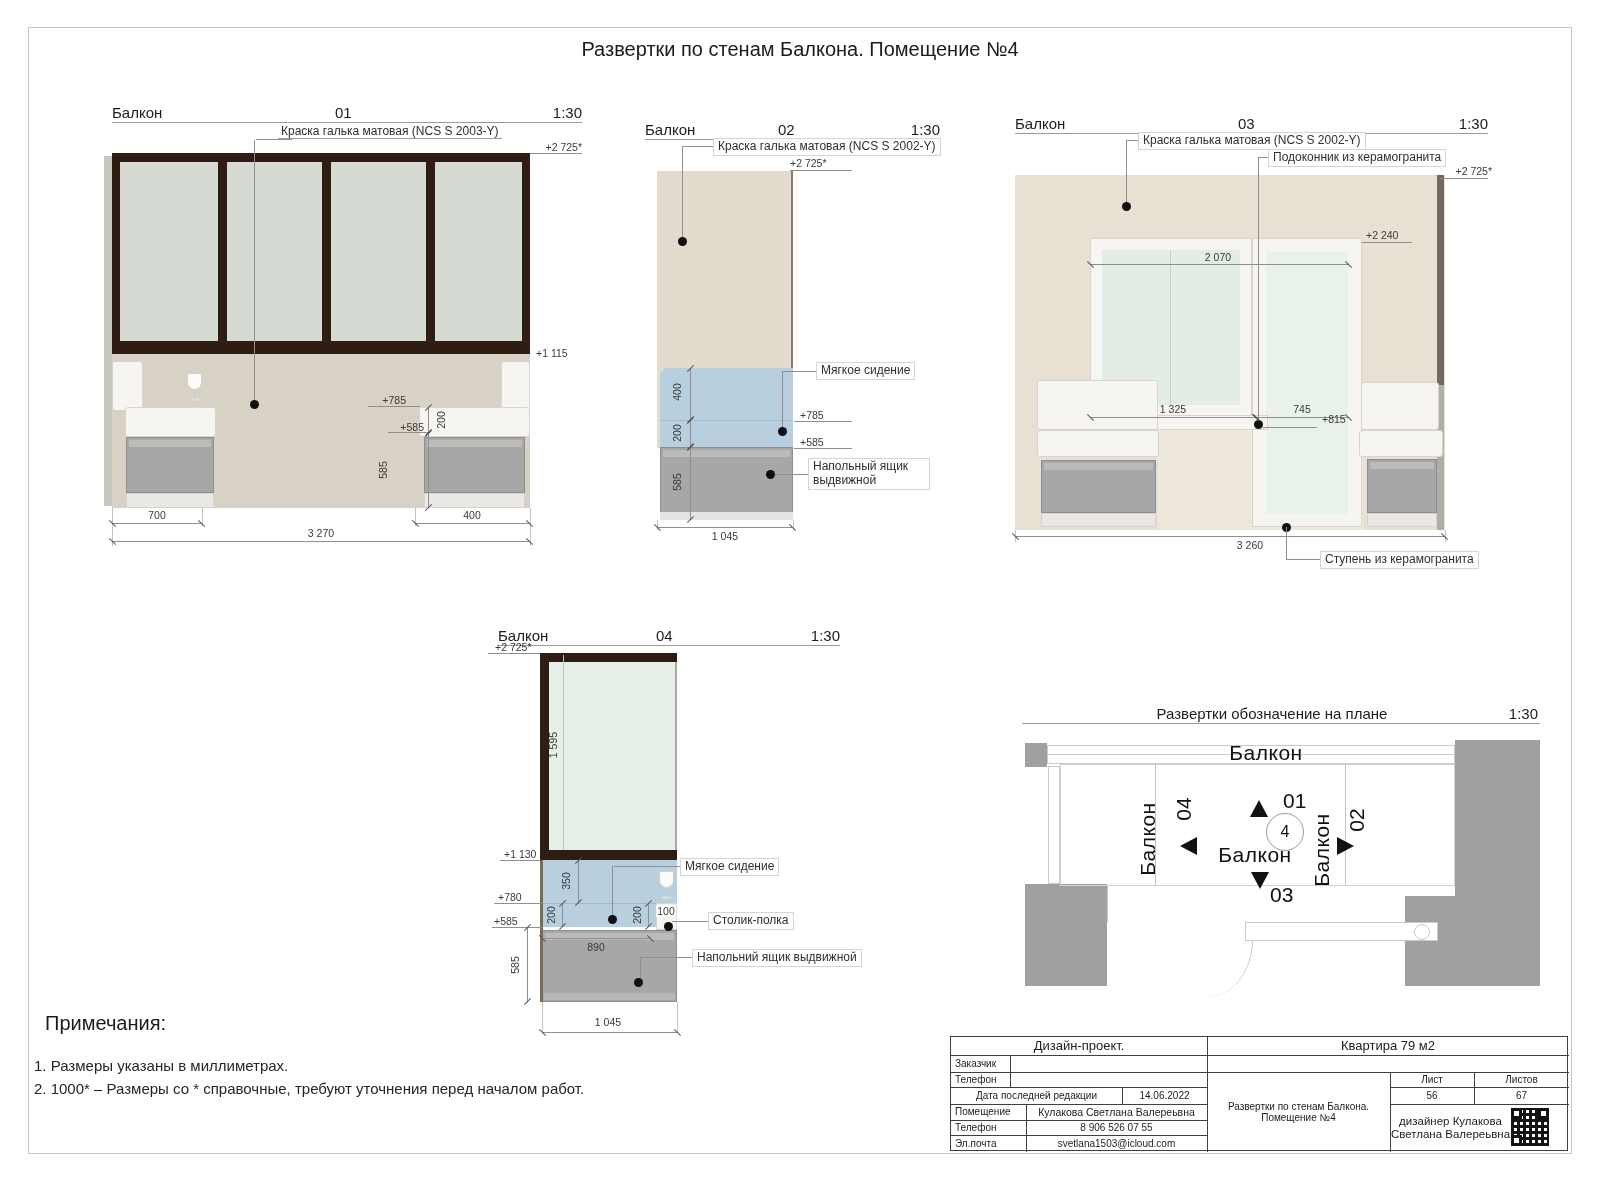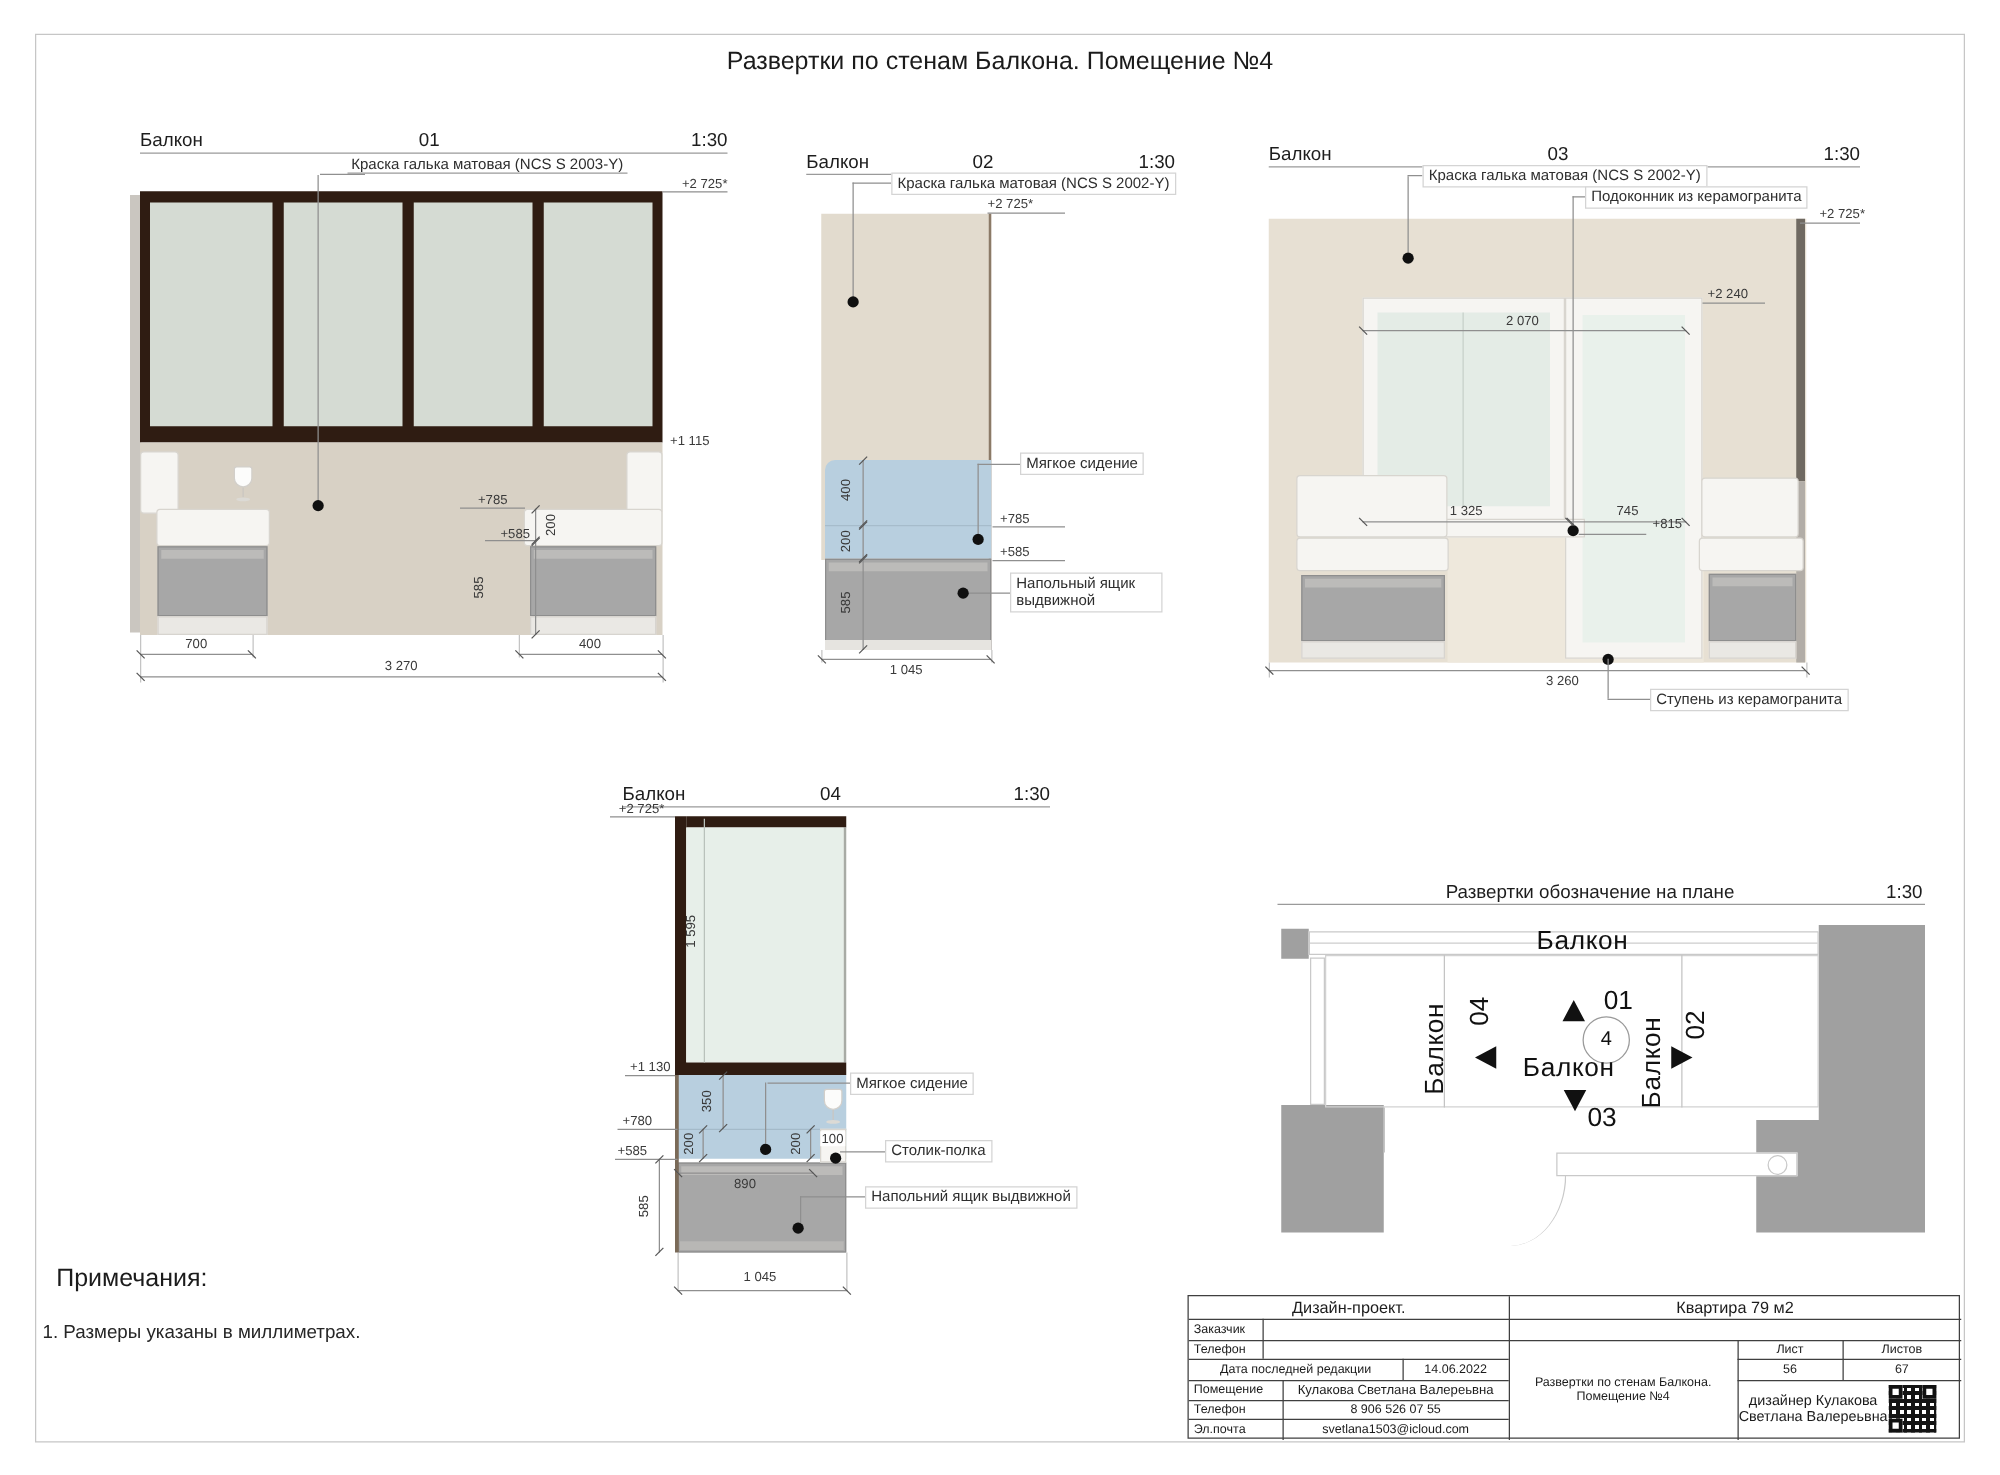--- a/index.html
+++ b/index.html
@@ -329,20 +329,21 @@
   </div>
   <div class="abs planlab cx" style="left:1255px;top:843px;">Балкон</div>
   <div class="abs tri tri-down" style="left:1251px;top:872px;"></div>
   <div class="abs plannum" style="left:1270px;top:883px;">03</div>
   <div class="abs planlab rot" style="left:1322px;top:850px;">Балкон</div>
   <div class="abs plannum rot" style="left:1357px;top:820px;">02</div>
   <div class="abs tri tri-right" style="left:1337px;top:837px;"></div>
 
   <div class="abs notetitle" style="left:45px;top:1012px;">Примечания:</div>
   <div class="abs noteitem" style="left:34px;top:1057px;">1. Размеры указаны в миллиметрах.</div>
+  <div class="abs noteitem" style="left:34px;top:1080px;">2. 1000* – Размеры со * справочные, требуют уточнения перед началом работ.</div>
 
   <div class="abs tb" style="left:950px;top:1036px;width:618px;height:115px;">
 
     <div class="abs tbl" style="left:256px;top:0;width:1px;height:115px;"></div>
     <div class="abs tbl" style="left:0;top:18px;width:618px;height:1px;"></div>
     <div class="abs tbl" style="left:0;top:35px;width:618px;height:1px;"></div>
     <div class="abs tbl" style="left:0;top:50px;width:256px;height:1px;"></div>
     <div class="abs tbl" style="left:0;top:67px;width:256px;height:1px;"></div>
     <div class="abs tbl" style="left:0;top:83px;width:256px;height:1px;"></div>
     <div class="abs tbl" style="left:0;top:98px;width:256px;height:1px;"></div>

